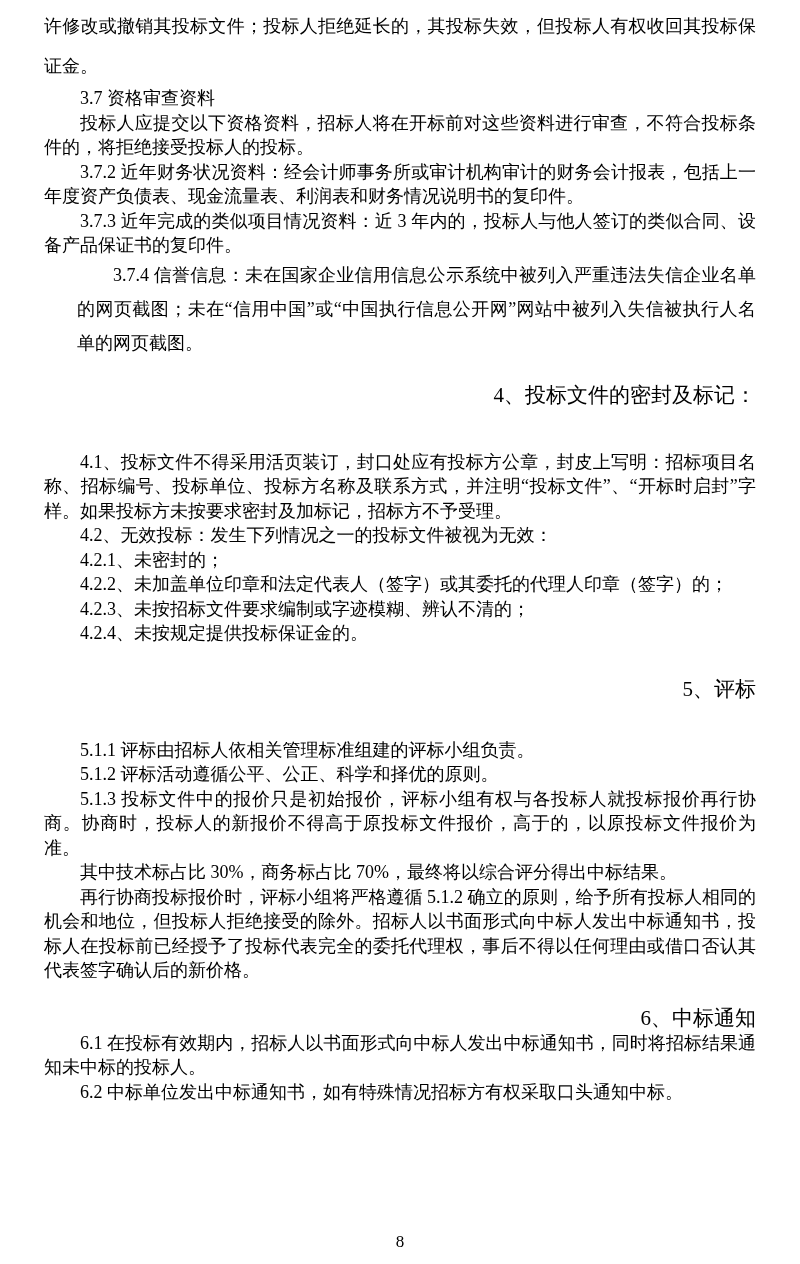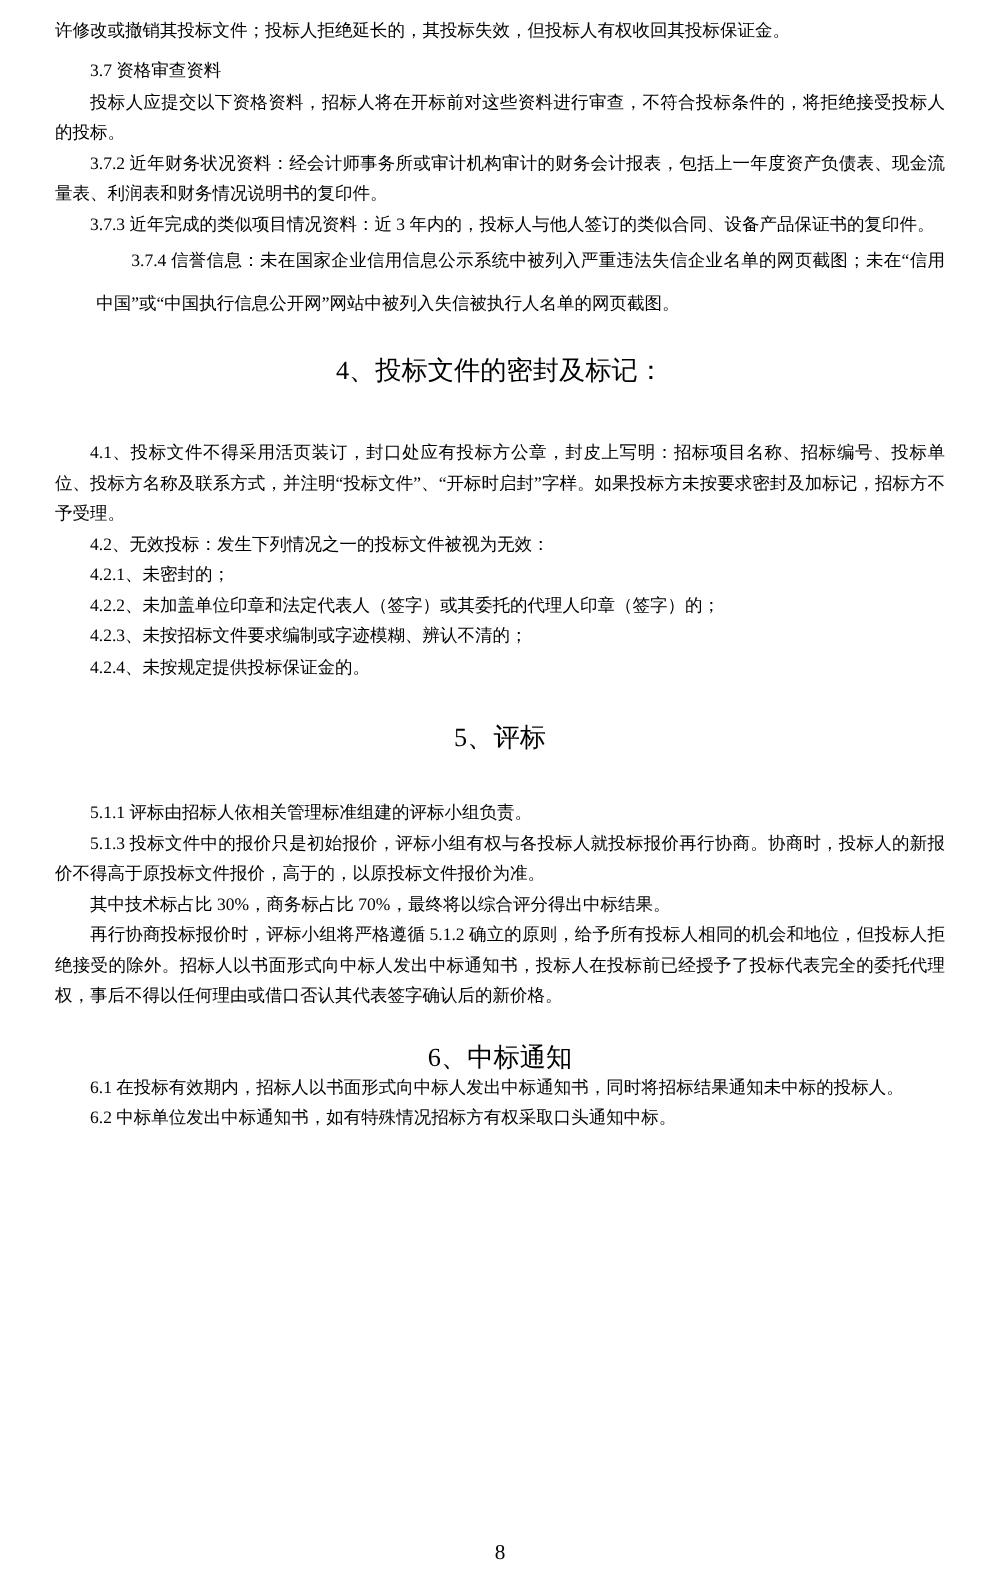--- a/index.html
+++ b/index.html
@@ -13,32 +13,32 @@
     height: 1264px;
     margin: 0 auto;
     background: #ffffff;
     box-sizing: border-box;
     padding: 6px 44px 0 44px;
     font-family: "Liberation Serif", "DejaVu Serif", serif;
     color: #000000;
     overflow: hidden;
   }
   .blk {
-    font-size: 14px;
+    font-size: 18px;
     line-height: 24.5px;
     text-align: justify;
     text-indent: 0;
     margin: 0;
   }
   .blk.para { text-indent: 2em; }
   .blk.cont { text-indent: 0; }
   .blk.heading {
     font-size: 21px;
     line-height: 26px;
-    text-align: center;
+    text-align: right;
     text-indent: 0;
     font-weight: normal;
   }
   .footer {
     position: absolute;
     left: 0;
     right: 0;
     bottom: 12px;
     text-align: center;
     font-size: 17px;
@@ -59,20 +59,21 @@
       <div class="blk para" style="line-height: 34px; margin-left: 33px;">3.7.4 信誉信息：未在国家企业信用信息公示系统中被列入严重违法失信企业名单的网页截图；未在“信用中国”或“中国执行信息公开网”网站中被列入失信被执行人名单的网页截图。</div>
       <div class="blk heading" style="margin-top: 22px; margin-bottom: 42px;">4、投标文件的密封及标记：</div>
       <div class="blk para">4.1、投标文件不得采用活页装订，封口处应有投标方公章，封皮上写明：招标项目名称、招标编号、投标单位、投标方名称及联系方式，并注明“投标文件”、“开标时启封”字样。如果投标方未按要求密封及加标记，招标方不予受理。</div>
       <div class="blk para">4.2、无效投标：发生下列情况之一的投标文件被视为无效：</div>
       <div class="blk para">4.2.1、未密封的；</div>
       <div class="blk para">4.2.2、未加盖单位印章和法定代表人（签字）或其委托的代理人印章（签字）的；</div>
       <div class="blk para">4.2.3、未按招标文件要求编制或字迹模糊、辨认不清的；</div>
       <div class="blk para">4.2.4、未按规定提供投标保证金的。</div>
       <div class="blk heading" style="margin-top: 30px; margin-bottom: 36px;">5、评标</div>
       <div class="blk para">5.1.1 评标由招标人依相关管理标准组建的评标小组负责。</div>
+      <div class="blk para">5.1.2 评标活动遵循公平、公正、科学和择优的原则。</div>
       <div class="blk para">5.1.3 投标文件中的报价只是初始报价，评标小组有权与各投标人就投标报价再行协商。协商时，投标人的新报价不得高于原投标文件报价，高于的，以原投标文件报价为准。</div>
       <div class="blk para">其中技术标占比 30%，商务标占比 70%，最终将以综合评分得出中标结果。</div>
       <div class="blk para">再行协商投标报价时，评标小组将严格遵循 5.1.2 确立的原则，给予所有投标人相同的机会和地位，但投标人拒绝接受的除外。招标人以书面形式向中标人发出中标通知书，投标人在投标前已经授予了投标代表完全的委托代理权，事后不得以任何理由或借口否认其代表签字确认后的新价格。</div>
       <div class="blk heading" style="margin-top: 22px; ">6、中标通知</div>
       <div class="blk para">6.1 在投标有效期内，招标人以书面形式向中标人发出中标通知书，同时将招标结果通知未中标的投标人。</div>
       <div class="blk para">6.2 中标单位发出中标通知书，如有特殊情况招标方有权采取口头通知中标。</div>
     </div>
   <div class="footer">8</div>
 </div>
 

